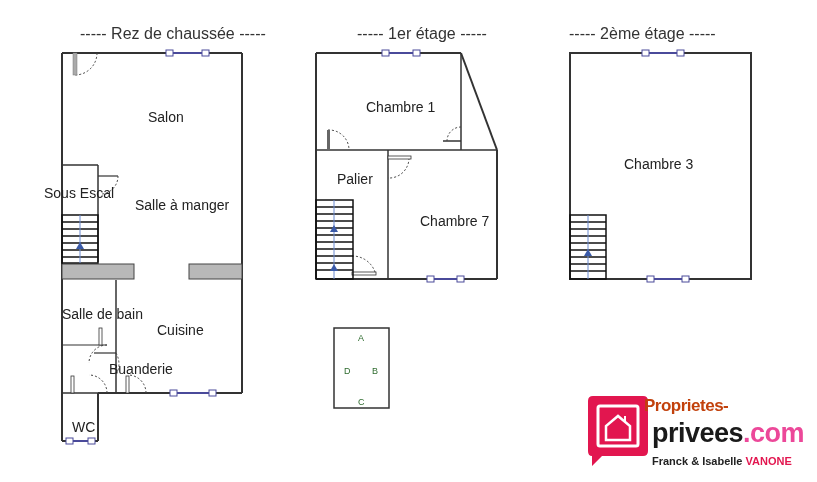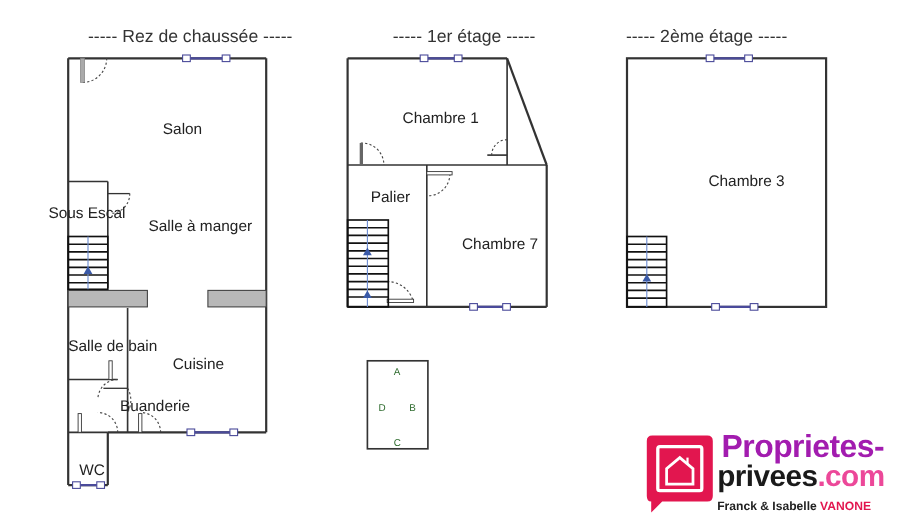--- a/index.html
+++ b/index.html
@@ -1,21 +1,21 @@
 <!DOCTYPE html>
 <html><head>
 <meta charset="utf-8">
 <style>
   html, body { margin:0; padding:0; background:#ffffff; }
   body { width:817px; height:482px; position:relative; overflow:hidden; font-family:"Liberation Sans", sans-serif; }
   .floor-title { position:absolute; font-size:16px; color:#333; white-space:nowrap; }
   .room-label { position:absolute; font-size:14px; color:#222; white-space:nowrap; }
   svg { position:absolute; left:0; top:0; }
   .logo { position:absolute; left:588px; top:393px; width:222px; height:80px; }
-  .logo-text1 { position:absolute; left:68px; top:-2px; font-size:29px; font-weight:bold; color:#a21caf; letter-spacing:-0.5px; line-height:30px; }
+  .logo-text1 { position:absolute; left:56px; top:-2px; font-size:17px; font-weight:bold; color:#c2410c; letter-spacing:-0.5px; line-height:30px; }
   .logo-text2 { position:absolute; left:64px; top:25px; font-size:27px; font-weight:bold; color:#1a1a1a; letter-spacing:-0.5px; line-height:30px; }
   .logo-com { color:#ec4899; }
   .logo-agent { position:absolute; left:64px; top:62px; font-size:11px; font-weight:bold; color:#222; white-space:nowrap; }
   .logo-agent-last { color:#e2164f; }
   .compass-letter { position:absolute; font-size:9px; color:#2e6b2e; }
 </style>
 </head>
 <body>
 
 <div class="floor-title" style="left:80px; top:25px;">-----  Rez de chaussée  -----</div>
@@ -173,21 +173,21 @@
 <div class="room-label" style="left:135px; top:197px;">Salle à manger</div>
 <div class="room-label" style="left:62px; top:306px;">Salle de bain</div>
 <div class="room-label" style="left:157px; top:322px;">Cuisine</div>
 <div class="room-label" style="left:66px; top:361px;padding-left:43px;">Buanderie</div>
 <div class="room-label" style="left:72px; top:419px;">WC</div>
 
 <div class="room-label" style="left:366px; top:99px;">Chambre 1</div>
 <div class="room-label" style="left:337px; top:171px;">Palier</div>
 <div class="room-label" style="left:420px; top:213px;">Chambre 7</div>
 
-<div class="room-label" style="left:644px; top:156px;text-align:center;">Chambre 3</div>
+<div class="room-label" style="left:624px; top:156px;text-align:center;">Chambre 3</div>
 
 <div class="compass-letter" style="left:358px; top:333px;">A</div>
 <div class="compass-letter" style="left:372px; top:366px;">B</div>
 <div class="compass-letter" style="left:358px; top:397px;">C</div>
 <div class="compass-letter" style="left:344px; top:366px;">D</div>
 
 <div class="logo">
   <div class="logo-text1">Proprietes-</div>
   <div class="logo-text2"><span>privees</span><span class="logo-com">.com</span></div>
   <div class="logo-agent"><span>Franck &amp; Isabelle</span> <span class="logo-agent-last">VANONE</span></div>

